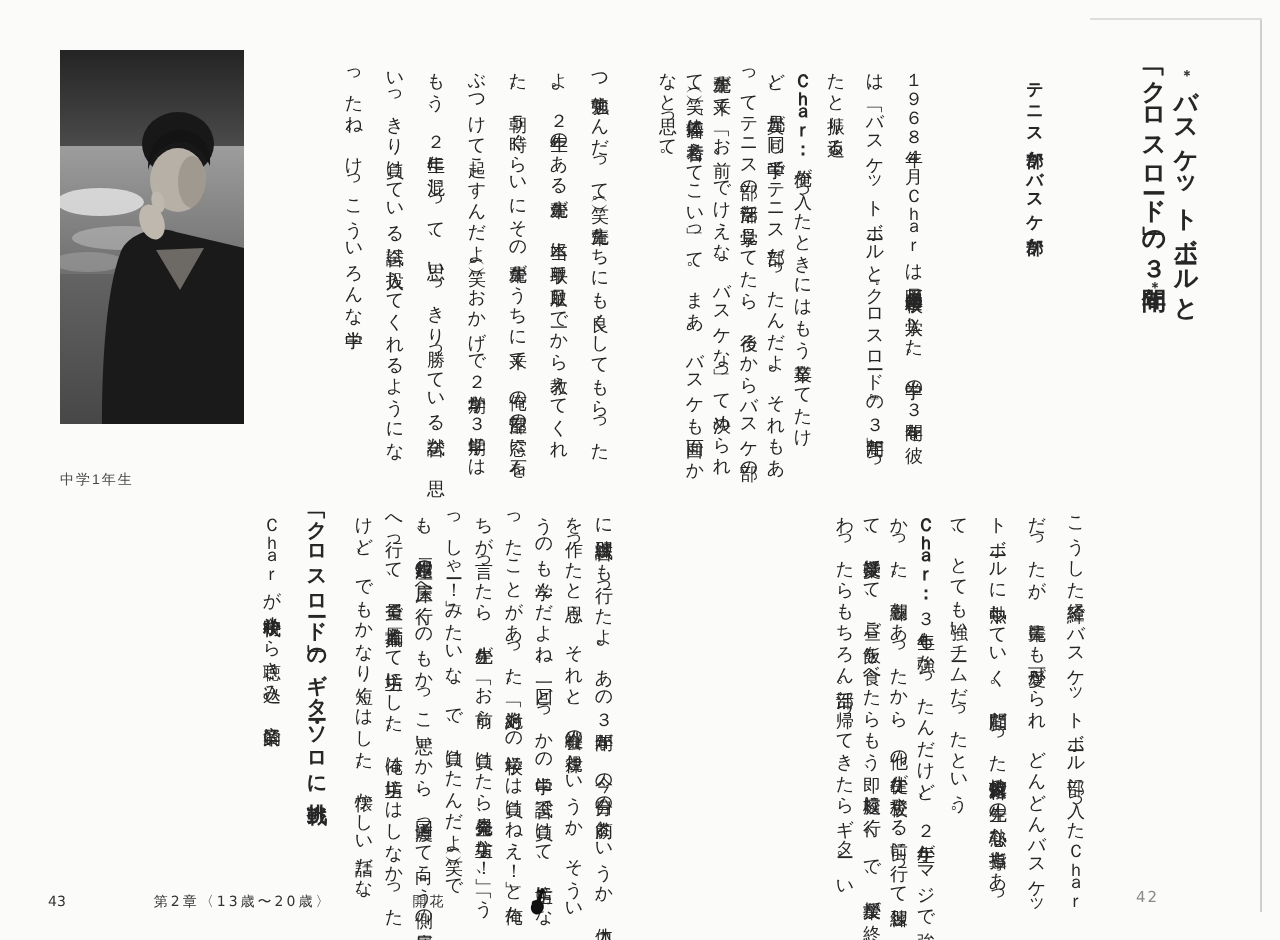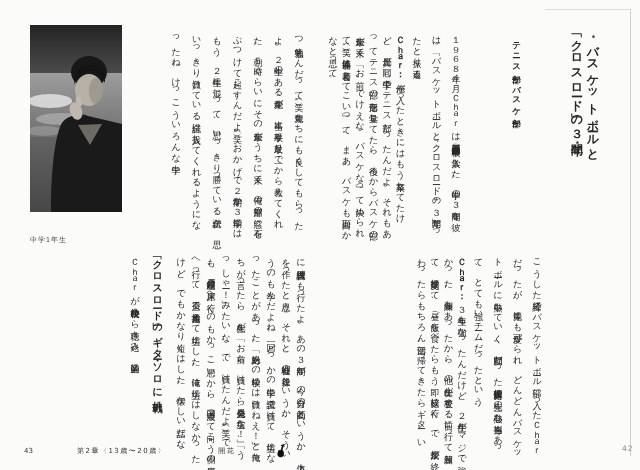--- a/index.html
+++ b/index.html
@@ -33,23 +33,23 @@
     font-family:"DejaVu Sans", sans-serif;letter-spacing:1px;}
 
   .photo{position:absolute;left:30px;top:25px;width:92px;height:187px;background:#555;}
   .photo svg{display:block;}
   .caption{position:absolute;left:30px;top:235px;font-size:7px;color:#474747;
     font-family:Liberation Sans, sans-serif;letter-spacing:1px;}
 
   .footer-left{position:absolute;left:24px;top:444px;display:flex;align-items:center;
     font-family:"DejaVu Sans", sans-serif;font-size:7px;color:#333;letter-spacing:1.5px;gap:34px;}
   .footer-left .pageno{margin-right:10px;letter-spacing:0;}
-  .footer-left .chap{margin-right:18px;text-align:center;}
+  .footer-left .chap{margin-right:6px;text-align:center;}
   .footer-left .sect{margin-right:7px;}
-  .footer-right{position:absolute;left:622px;top:444px;font-size:7.5px;color:#8a8a8a;
+  .footer-right{position:absolute;left:568px;top:444px;font-size:7.5px;color:#8a8a8a;
     font-family:"DejaVu Sans", sans-serif;letter-spacing:1px;}
 
   .edge-line{position:absolute;left:630px;top:10px;width:1px;height:446px;background:#cfcfcc;}
   .edge-line-top{position:absolute;left:545px;top:9px;width:86px;height:1px;background:#dddddb;}
 </style>
 </head>
 <body>
 
 <div class="edge-line"></div>
 <div class="edge-line-top"></div>

